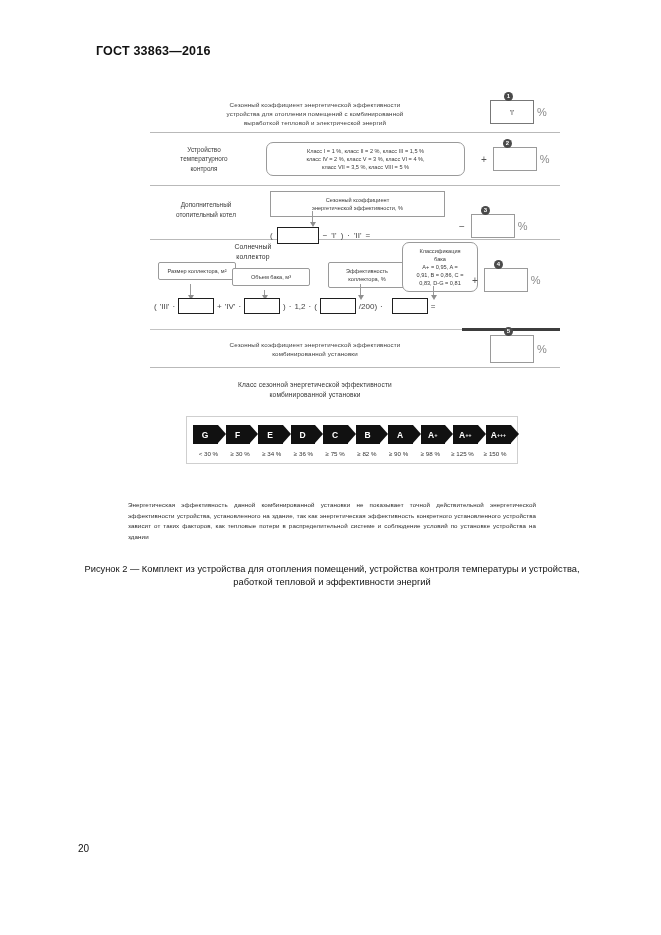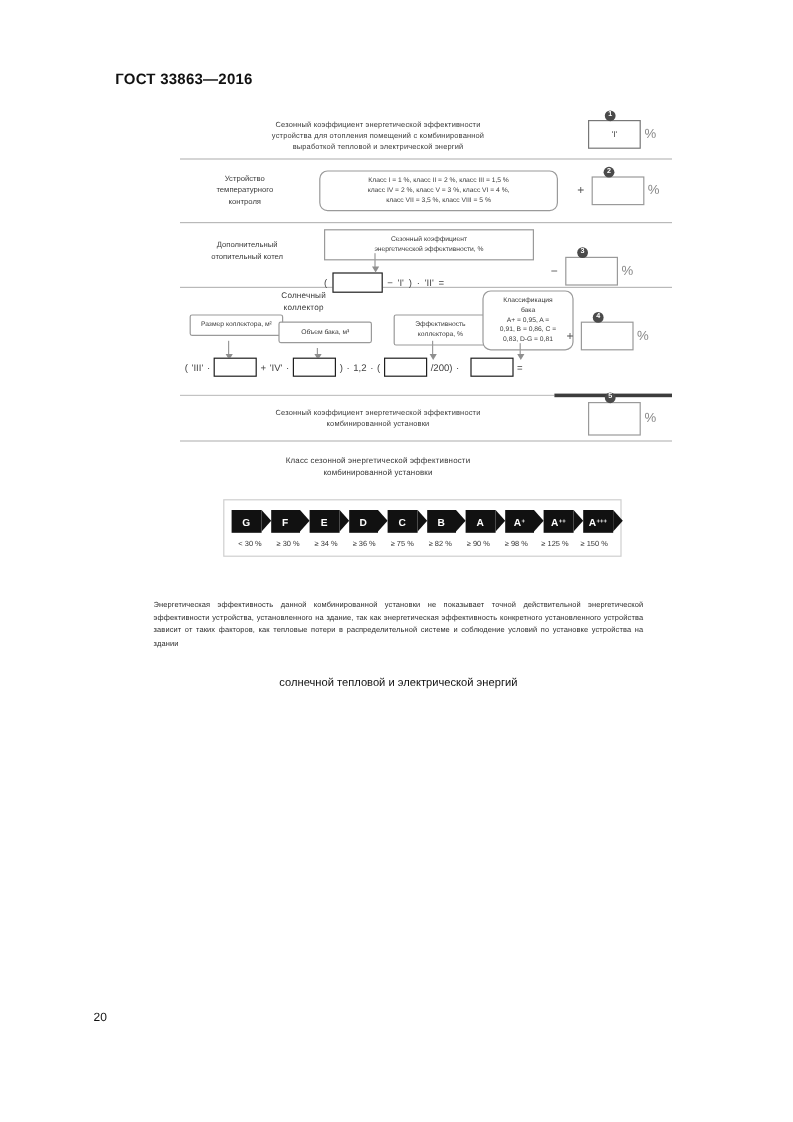--- a/index.html
+++ b/index.html
@@ -8,21 +8,21 @@
     background:#ffffff;
     font-family:"Liberation Sans", sans-serif;
     color:#1a1a1a;
     position:relative;
     overflow:hidden;
   }
   .page{position:relative;width:661px;height:935px;}
 
   
   .doc-header{
-    position:absolute;left:96px;top:59px;
+    position:absolute;left:96px;top:44px;
     font-size:12.5px;font-weight:bold;letter-spacing:0.2px;color:#111;
   }
 
   
   .figure{position:absolute;left:150px;top:92px;width:410px;}
 
   .hline{height:1px;background:#b9b9b9;width:100%;}
 
   
   .row{position:relative;display:flex;align-items:center;}
@@ -333,18 +333,19 @@
       <span style="width:32px;">≥ 90 %</span>
       <span style="width:32px;">≥ 98 %</span>
       <span style="width:33px;">≥ 125 %</span>
       <span style="width:33px;">≥ 150 %</span>
     </div>
   </div>
 
   <div class="note">Энергетическая эффективность данной комбинированной установки не показывает точной действительной энергетической эффективности устройства, установленного на здание, так как энергетическая эффективность конкретного установленного устройства зависит от таких факторов, как тепловые потери в распределительной системе и соблюдение условий по установке устройства на здании</div>
 
   <div class="figcaption">
-    <div>солнечной тепловой и электрической энергий</div>
+    <div>Рисунок 2 — Комплект из устройства для отопления помещений, устройства контроля температуры и устройства,</div>
+    <div>работкой тепловой и эффективности энергий</div>
   </div>
 
   <div class="pageno">20</div>
 
 </div>
 
 </body></html>

